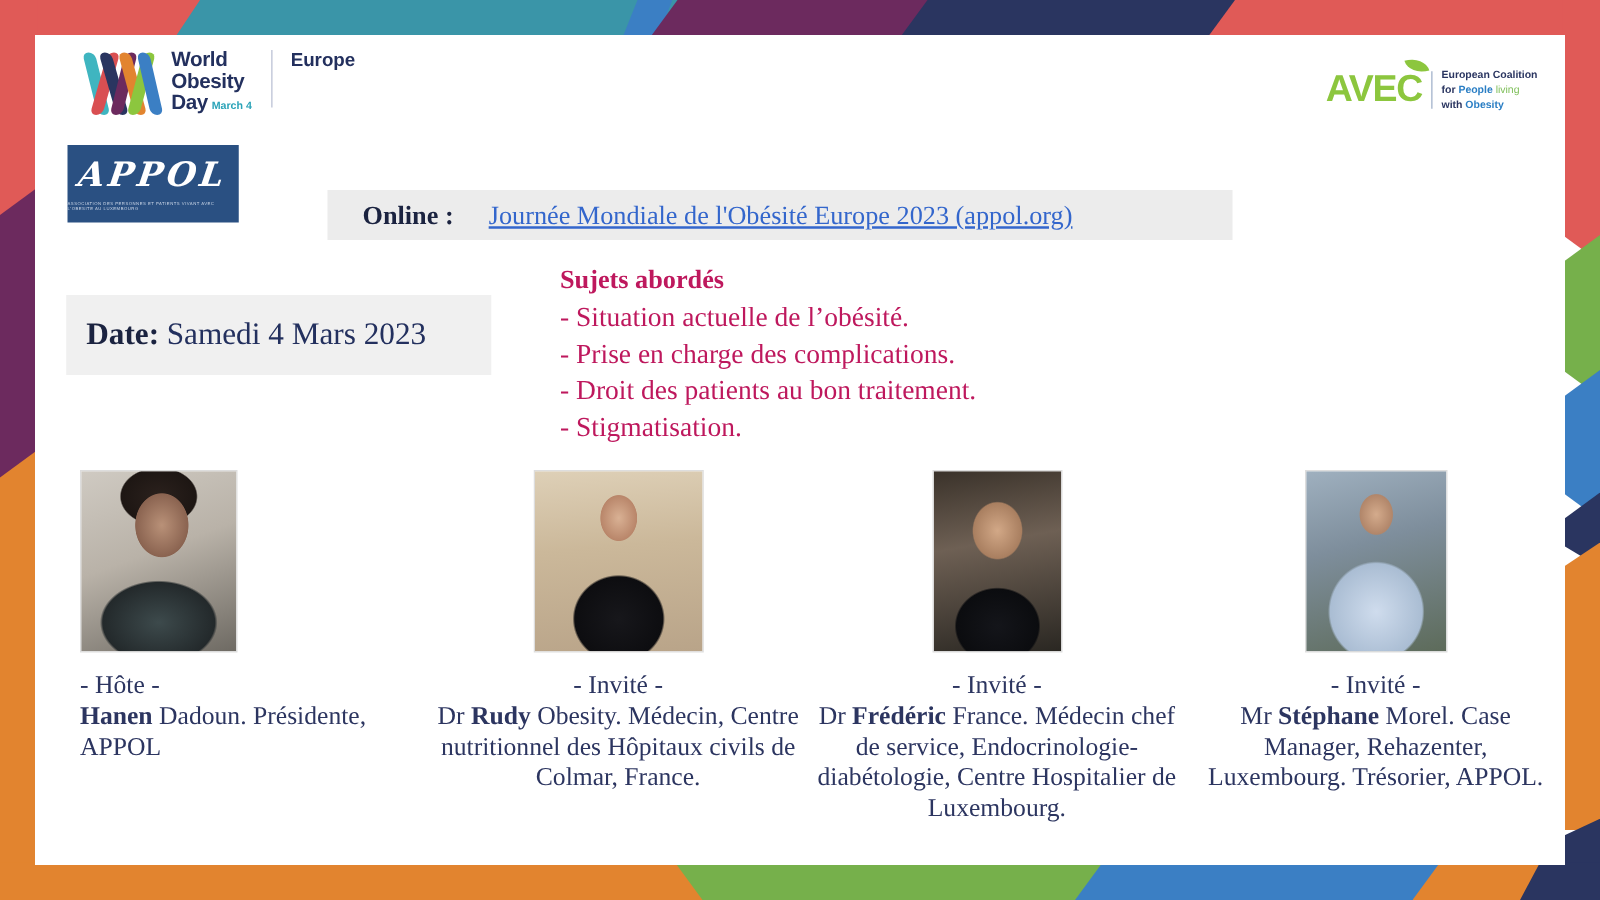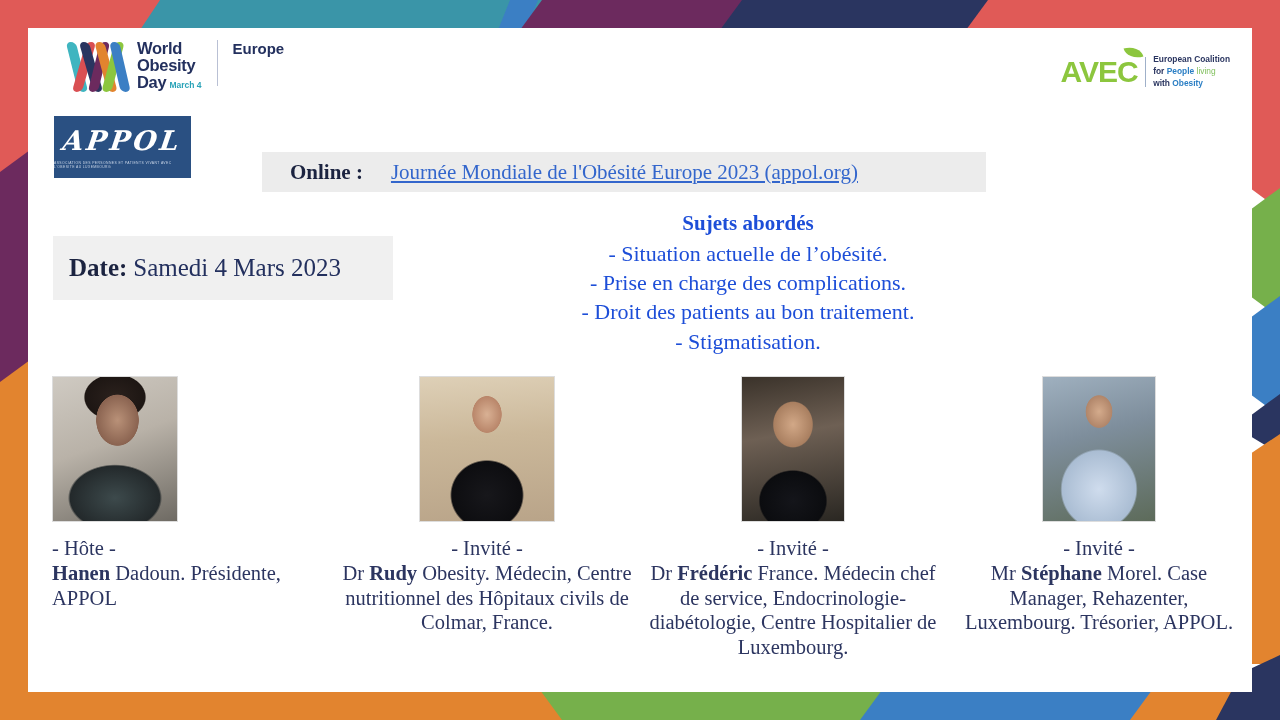--- a/index.html
+++ b/index.html
@@ -175,31 +175,32 @@
     position: absolute; left: 25px; top: 208px;
     width: 340px; height: 64px;
     background: #f0f0f0;
     display: flex; align-items: center; padding-left: 16px; gap: 6px;
   }
   #date-label { color: #1b2340; font-size: 25px; font-weight: bold; }
   #date-value { color: #23305e; font-size: 25px; }
 
   #topics {
     position: absolute; left: 420px; top: 182px;
-    width: 600px; text-align: center;
-    color: #1d4ed8; line-height: 1.33;
+    width: 600px; text-align: left;
+    color: #be185d; line-height: 1.33;
   }
   #topics-title { font-size: 21px; font-weight: bold; margin-bottom: 1px; }
   .topic-line { font-size: 22px; }
 
   
   #speakers {
     position: absolute; left: 0; top: 348px;
     width: 1224px; height: 316px;
     display: flex;
+    padding-left: 12px;
   }
   .speaker { position: relative; flex: 1; }
 
   .photo {
     width: 126px; height: 146px;
     margin: 0 auto;
     background-size: cover; background-position: center;
     border: 1px solid #dddddd;
   }
   .speaker-text {

